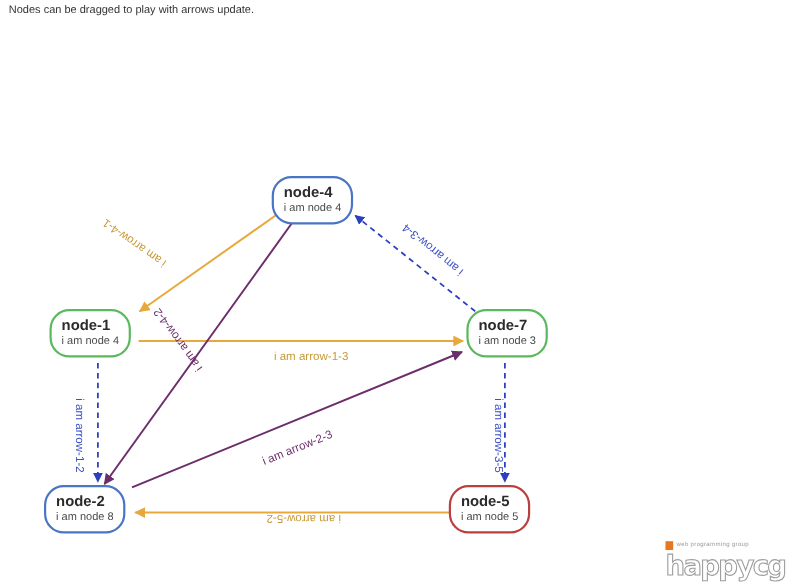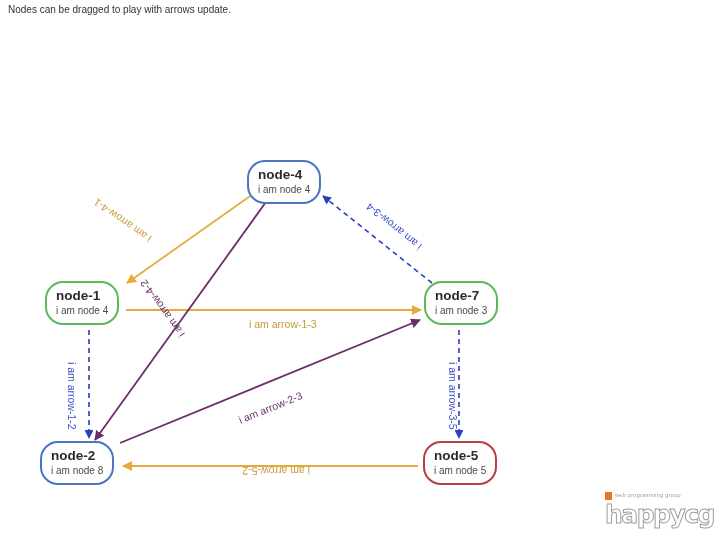--- a/index.html
+++ b/index.html
@@ -73,21 +73,21 @@
     margin-top: 1px;
   }
   .node.blue  { border-color: #4a74c4; }
   .node.green { border-color: #5cb85c; }
   .node.red   { border-color: #b94040; }
 
   #node-1 { left: 45px;  top: 141px; }
   #node-2 { left: 40px;  top: 301px; }
   #node-3 { left: 424px; top: 141px; }
   #node-4 { left: 247px; top:  20px; }
-  #node-5 { left: 423px; top: 301px; }
+  #node-5 { left: 408px; top: 301px; }
 
   
   .arrow-label {
     position: absolute;
     font-size: 10.5px;
     white-space: nowrap;
     z-index: 6;
     pointer-events: none;
     background: rgba(255,255,255,0.0);
   }

